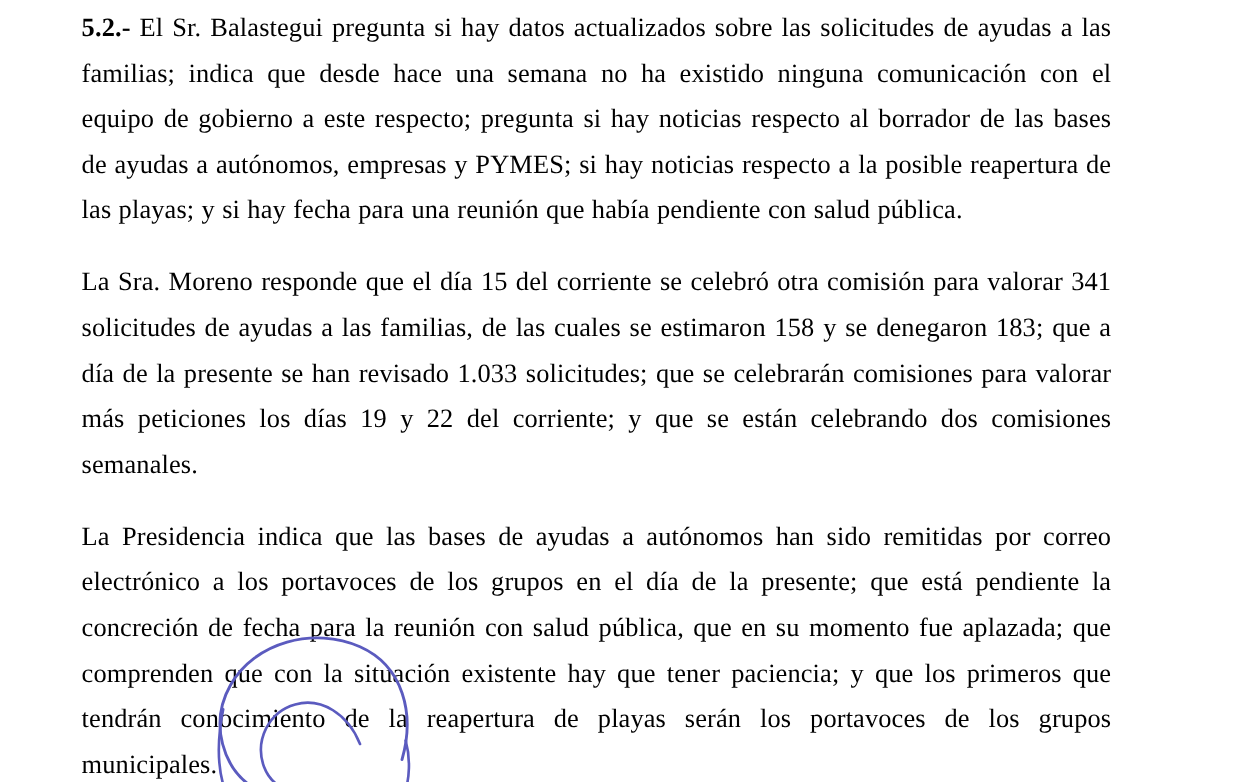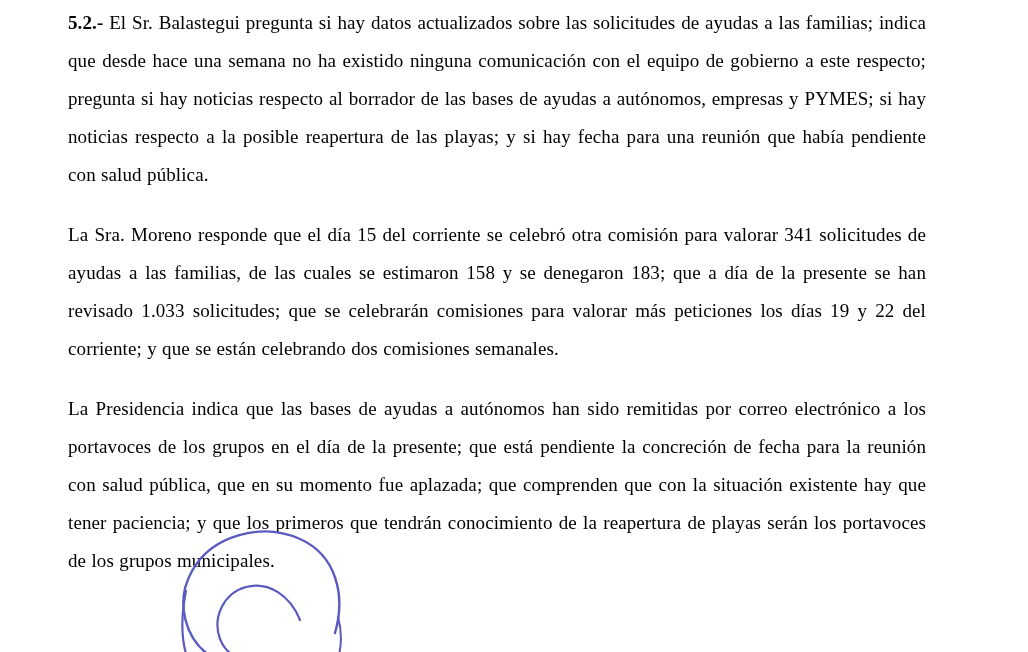--- a/index.html
+++ b/index.html
@@ -24,21 +24,21 @@
     background: #ffffff;
     overflow: hidden;
   }
   .content {
     position: absolute;
     left: 68px;
     top: 4px;
     width: 858px;
   }
   .para {
-    font-size: 19px;
+    font-size: 22px;
     line-height: 38px;
     text-align: justify;
     text-justify: inter-word;
     margin: 0 0 22px 0;
     letter-spacing: 0.1px;
     word-spacing: 0.5px;
   }
   .para:last-child {
     margin-bottom: 0;
   }

